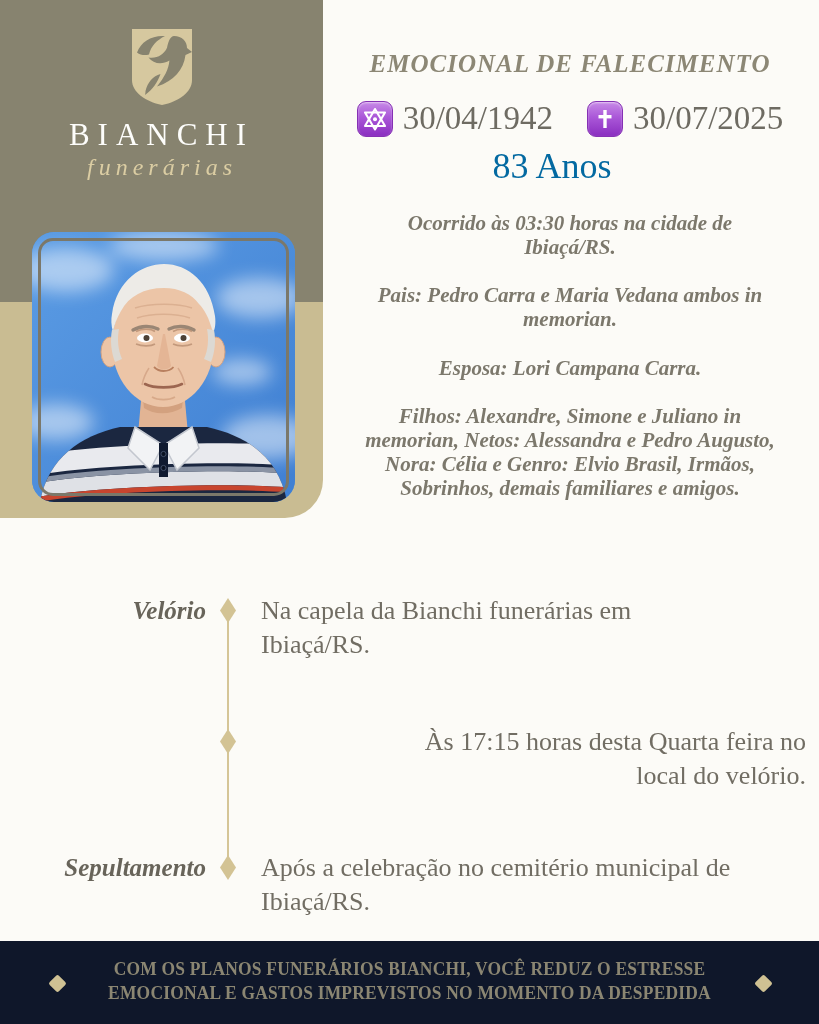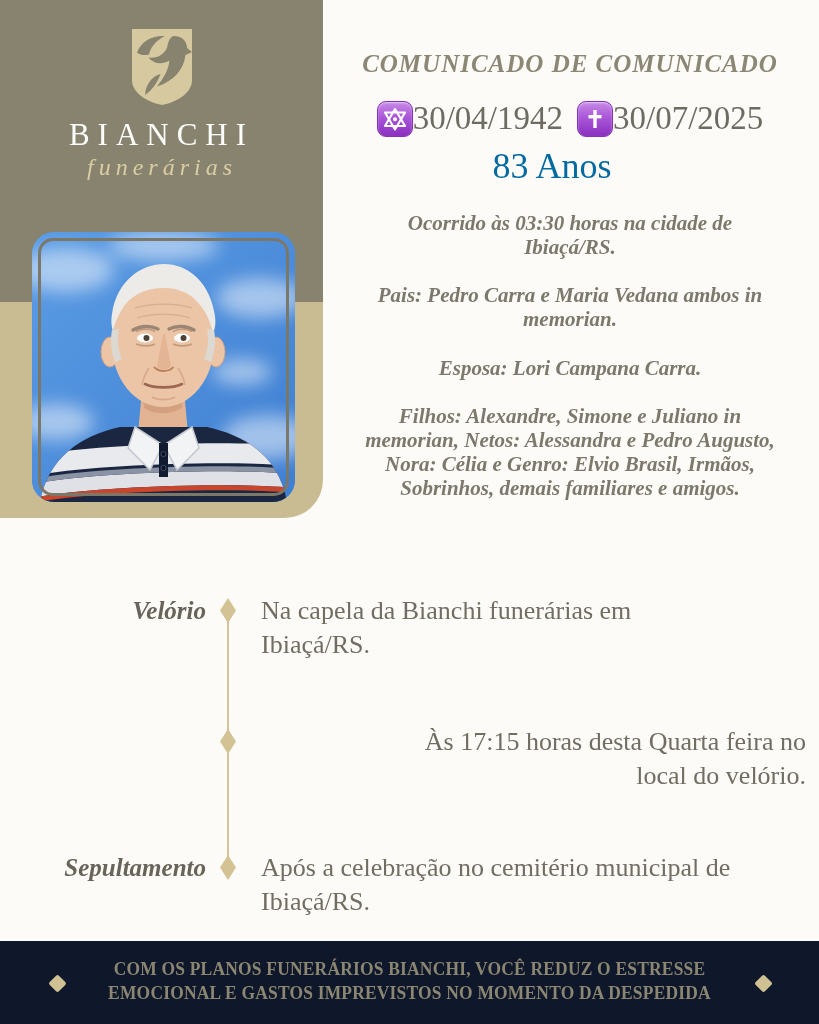--- a/index.html
+++ b/index.html
@@ -41,21 +41,21 @@
   .m-header {
     margin-top:50px; font-size:25px; font-weight:bold; font-style:italic;
     color:#8c8775; letter-spacing:1px;
   }
   .m-name {
     margin-top:25px; font-size:35px; font-weight:bold; color:#615e54;
     letter-spacing:0.5px;
   }
   .dates-row {
     margin-top:22px; display:flex; align-items:center; justify-content:center;
-    font-size:33px; color:#6e6b62;
+    gap:10px; font-size:33px; color:#6e6b62;
   }
   .date-gap { width:14px; }
   .emoji-badge {
     display:inline-flex; align-items:center; justify-content:center;
     width:36px; height:36px; border-radius:9px;
     background:linear-gradient(180deg,#c78ae7 0%,#aa57d8 45%,#8a2ec0 100%);
     border:1px solid #8531b4;
     box-shadow:inset 0 1px 2px rgba(255,255,255,.55);
     flex:0 0 auto;
   }
@@ -200,21 +200,21 @@
         <path d="M146 136 C150 142 152 148 153 153"></path>
       </g>
 
       <path d="M113 152 C122 156.5 141 156.5 150 152" stroke="#9c6650" stroke-width="2.6" fill="none" stroke-linecap="round"></path>
       <path d="M120 165 C126 168.5 137 168.5 143 165" stroke="#d3a384" stroke-width="1.6" fill="none" opacity="0.85"></path>
     </svg>
   </div>
   <div class="photo-frame"></div>
 
   <div class="main-col">
-    <div class="m-header">COMUNICADO DE COMUNICADO</div>
+    <div class="m-header">EMOCIONAL DE FALECIMENTO</div>
 
     <div class="dates-row">
       <span class="emoji-badge">
         <svg width="26" height="26" viewBox="0 0 26 26">
           <g stroke="#ffffff" stroke-width="2.1" fill="none" stroke-linejoin="round">
             <path d="M13 3 L23 20 L3 20 Z"></path>
             <path d="M13 23.5 L3 6.5 L23 6.5 Z"></path>
           </g>
           <circle cx="13" cy="13.2" r="2" fill="#ffffff"></circle>
         </svg>

